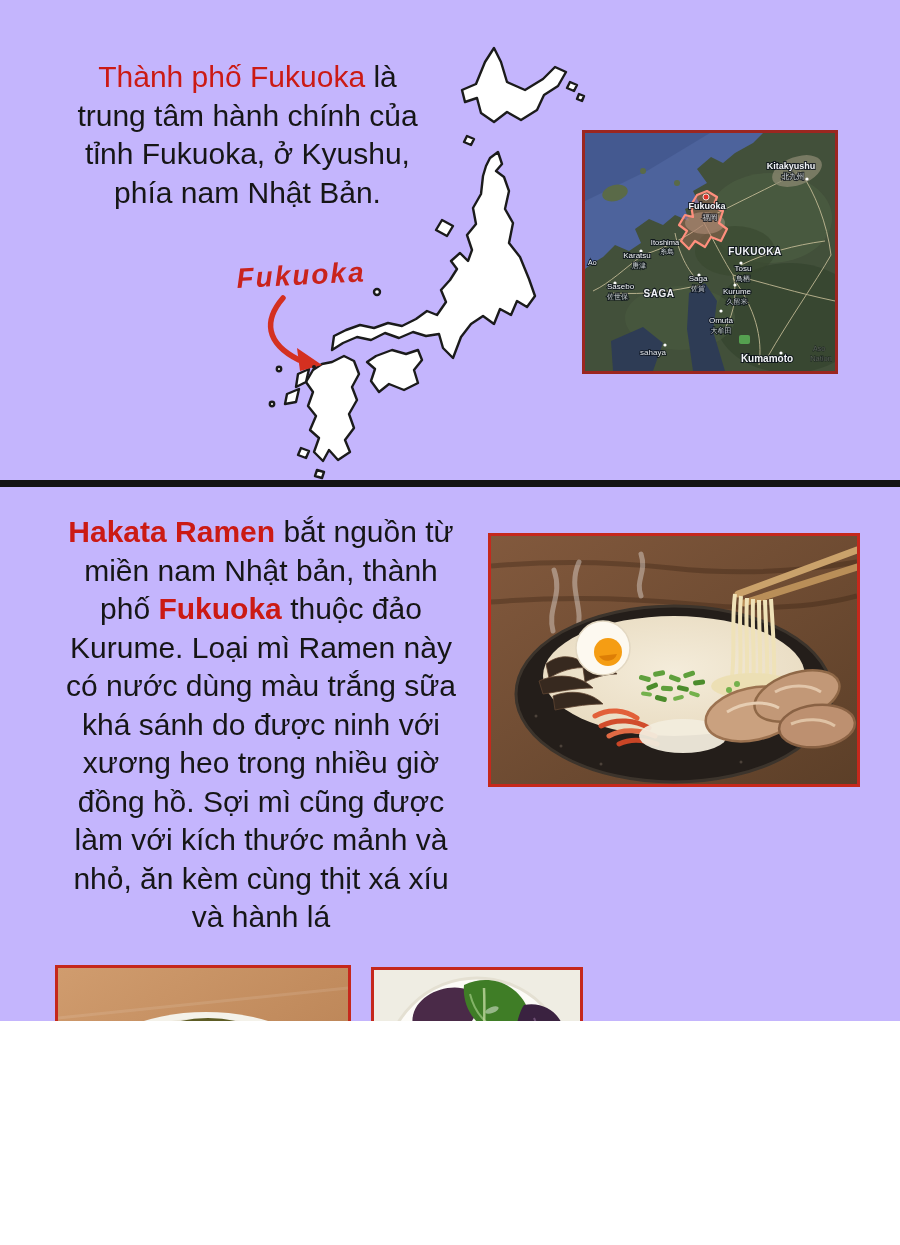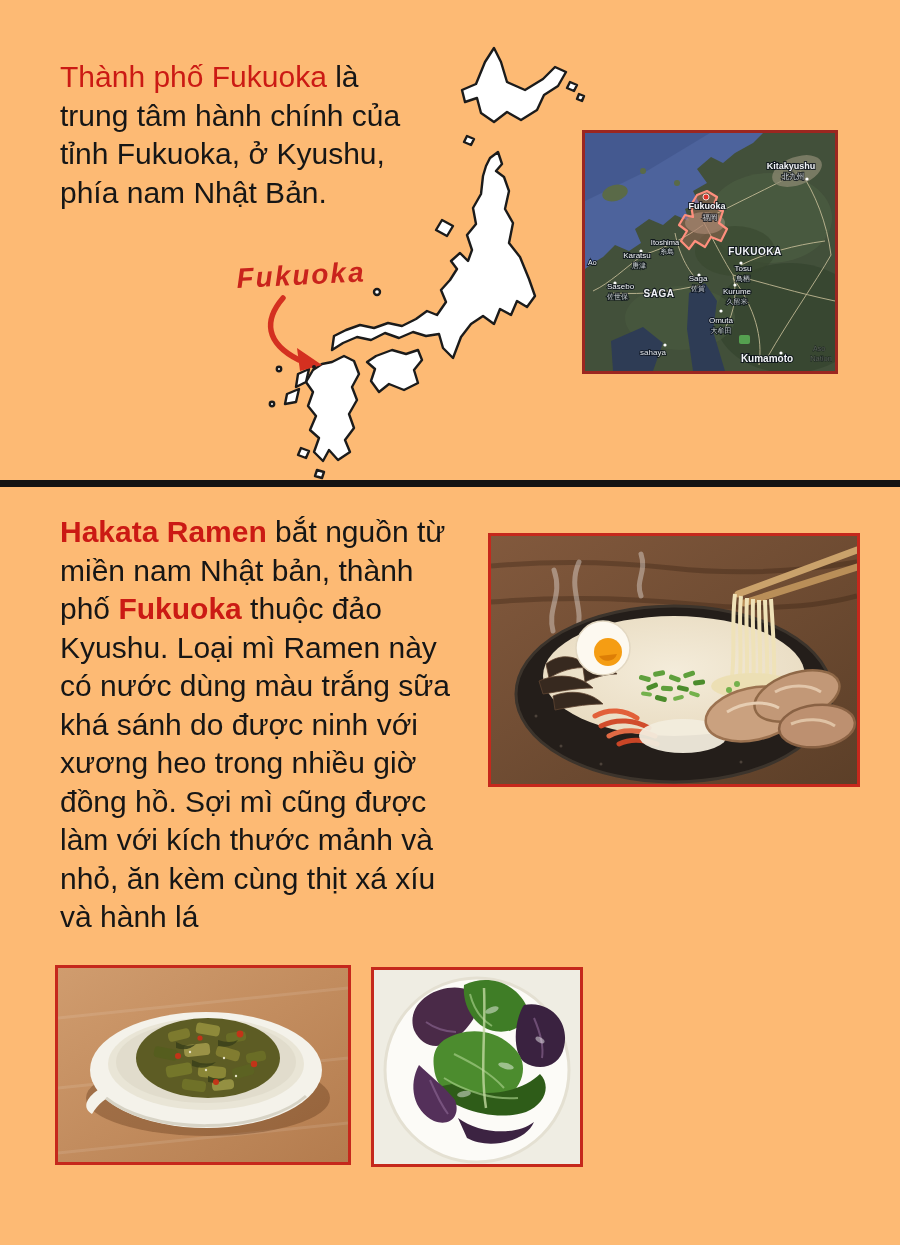--- a/index.html
+++ b/index.html
@@ -1,17 +1,17 @@
 <!DOCTYPE html>
 <html><head>
 <meta charset="utf-8">
 <style>
   html,body{margin:0;padding:0;background:#ffffff;}
-  #canvas{position:relative;width:900px;height:1245px;background:#fdba74;overflow:hidden;
-          font-family:"Liberation Sans","DejaVu Sans",sans-serif;}
+  #canvas{position:relative;width:900px;height:1021px;background:#c4b5fd;overflow:hidden;
+          font-family:"Liberation Sans","DejaVu Sans",sans-serif;text-align:center;}
   .abs{position:absolute;}
   .para{color:#161616;letter-spacing:0;}
   .para-lg{font-size:30px;line-height:38.5px;}
   .para-sm{font-size:26px;line-height:37px;}
   .red{color:#cb1a14;}
   .b{font-weight:bold;}
   .photo{border:3px solid #c5281c;background:#fff;}
   .photo svg{display:block;}
   .mapframe{border:3px solid #9b2620;}
   .mapframe svg{display:block;}
@@ -138,21 +138,21 @@
         <text class="park" x="234" y="218" font-size="7">Aso</text>
         <text class="park" x="236" y="228" font-size="7.5">Nation</text>
         <text class="mlab" x="3" y="132" font-size="7" text-anchor="start">Ao</text>
       </g>
     </svg>
   </div>
 
   <div class="abs divider" style="left:0;top:480px;width:900px;height:7px;"></div>
 
   <p class="abs para para-lg" style="left:60px;top:513px;width:402px;margin:0;">
-    <span class="red b">Hakata Ramen</span><span> bắt nguồn từ miền nam Nhật bản, thành phố </span><span class="red b">Fukuoka</span><span> thuộc đảo Kyushu. Loại mì Ramen này có nước dùng màu trắng sữa khá sánh do được ninh với xương heo trong nhiều giờ đồng hồ. Sợi mì cũng được làm với kích thước mảnh và nhỏ, ăn kèm cùng thịt xá xíu và hành lá</span>
+    <span class="red b">Hakata Ramen</span><span> bắt nguồn từ miền nam Nhật bản, thành phố </span><span class="red b">Fukuoka</span><span> thuộc đảo Kurume. Loại mì Ramen này có nước dùng màu trắng sữa khá sánh do được ninh với xương heo trong nhiều giờ đồng hồ. Sợi mì cũng được làm với kích thước mảnh và nhỏ, ăn kèm cùng thịt xá xíu và hành lá</span>
   </p>
 
   <div class="abs photo" style="left:488px;top:533px;width:366px;height:248px;">
     <svg width="366" height="248" viewBox="0 0 366 248">
       <defs>
         <linearGradient id="wood" x1="0" y1="0" x2="1" y2="1">
           <stop offset="0" stop-color="#82593d"></stop>
             <stop offset="1" stop-color="#5c3f28"></stop>
         </linearGradient>
         <radialGradient id="broth" cx="0.5" cy="0.45" r="0.75">

